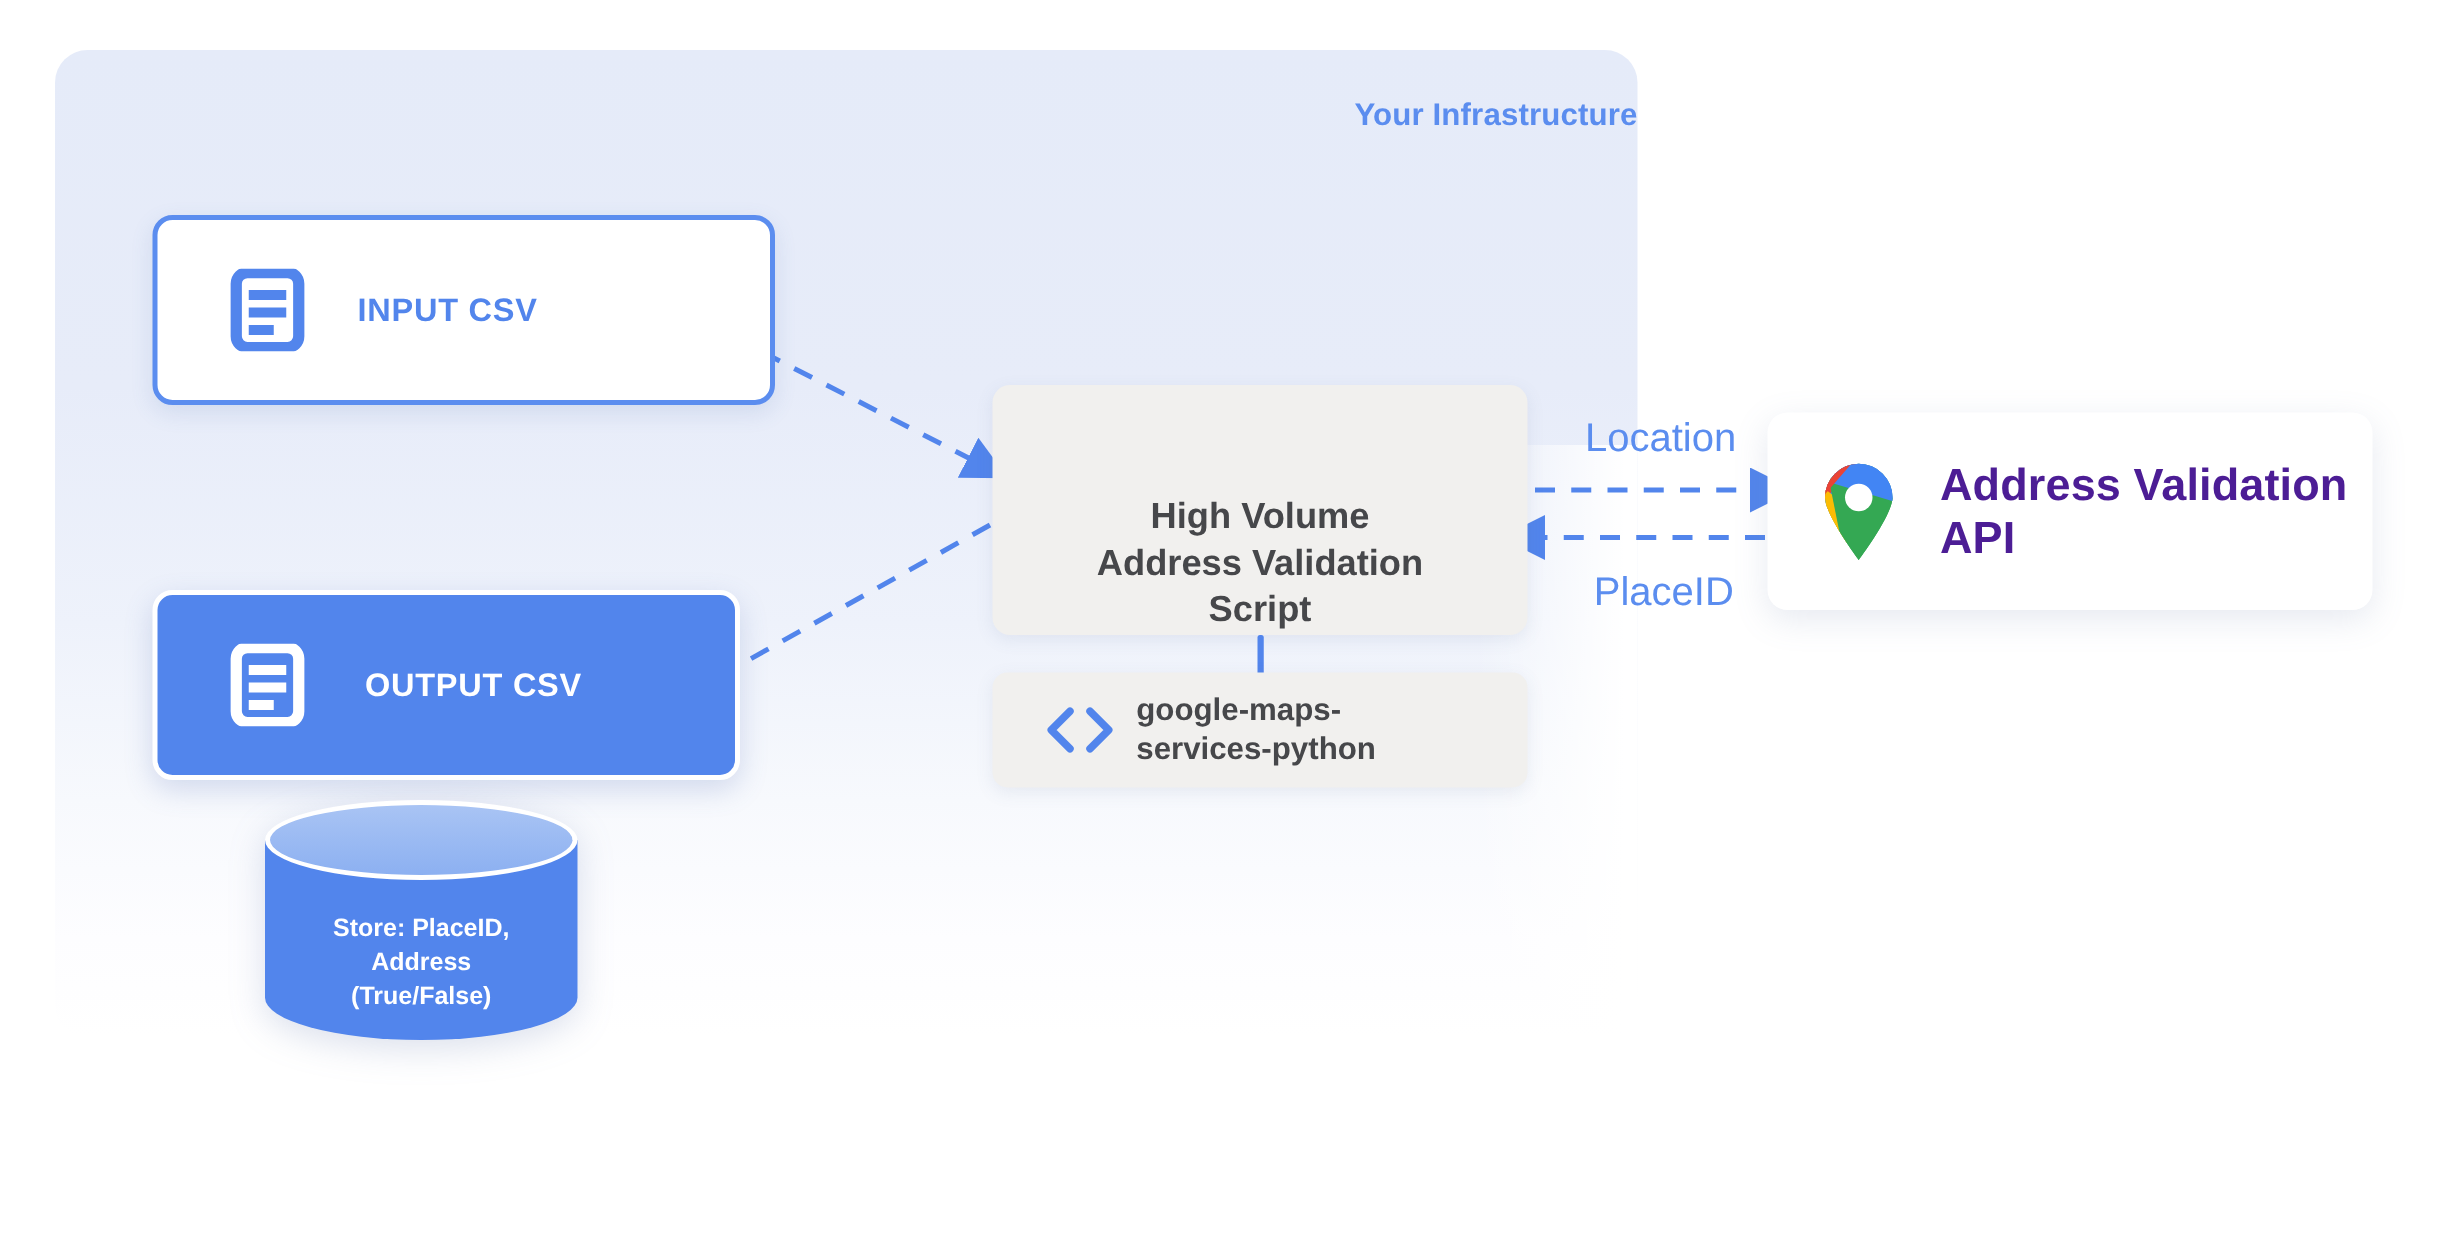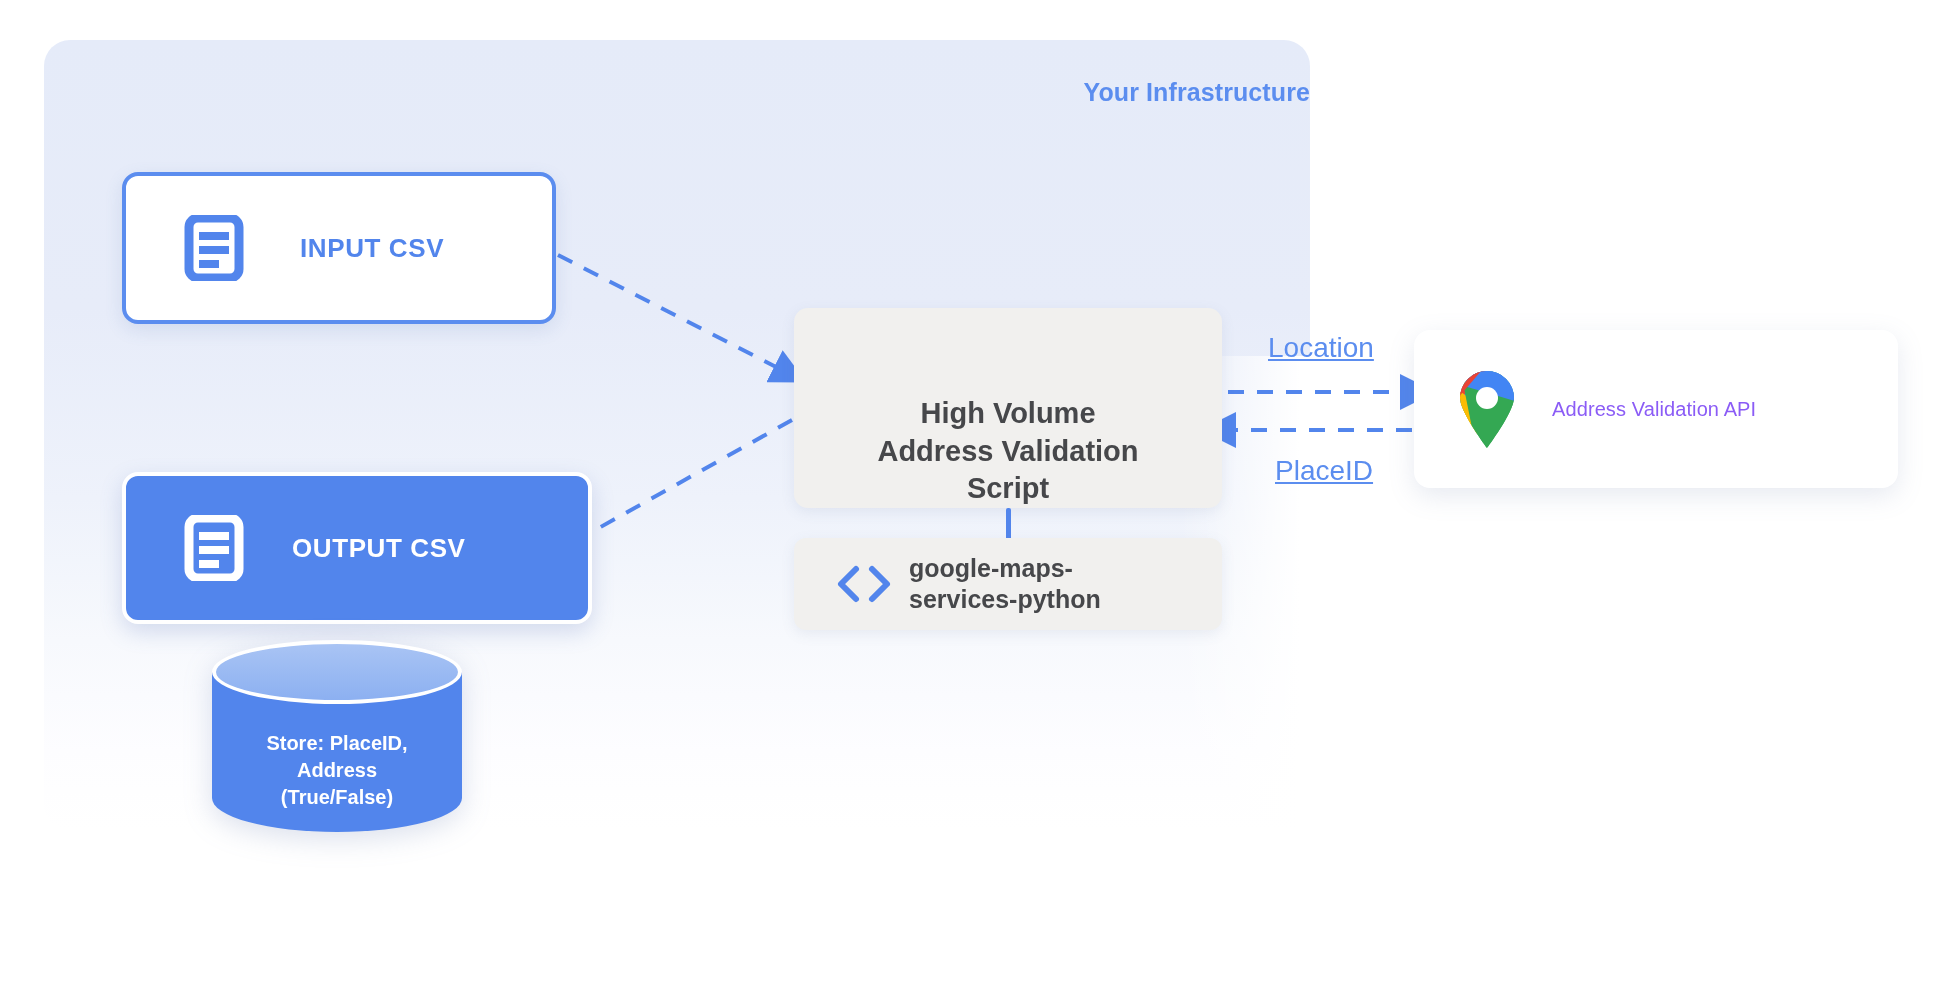--- a/index.html
+++ b/index.html
@@ -63,27 +63,27 @@
     position: absolute;
     box-sizing: border-box;
     display: flex;
     align-items: center;
     border-radius: 16px;
   }
 
   #input-csv-node {
     left: 122px;
     top: 172px;
-    width: 434px;
+    width: 498px;
     height: 152px;
     background: #ffffff;
     border: 4px solid #5b8def;
     box-shadow: 0 6px 18px rgba(80,110,180,0.14);
     padding-left: 58px;
-    gap: 50px;
+    gap: 36px;
   }
   #output-csv-node {
     left: 122px;
     top: 472px;
     width: 470px;
     height: 152px;
     background: #5285ec;
     border: 4px solid #ffffff;
     box-shadow: 0 8px 22px rgba(80,110,180,0.22);
     padding-left: 58px;
@@ -155,23 +155,23 @@
     top: 330px;
     width: 484px;
     height: 158px;
     background: #ffffff;
     border-radius: 16px;
     padding-left: 42px;
     gap: 34px;
     box-shadow: 0 8px 26px rgba(110,130,170,0.17);
   }
   #api-label {
-    font-size: 20px;
-    font-weight: normal;
-    color: #8b5cf6;
+    font-size: 36px;
+    font-weight: bold;
+    color: #4c1d95;
     letter-spacing: 0.1px;
   }
   .maps-pin { width: 62px; height: 78px; flex: 0 0 auto; }
 
   
   #database-node {
     position: absolute;
     left: 212px;
     top: 640px;
     width: 250px;
@@ -208,24 +208,23 @@
     font-weight: bold;
     color: #ffffff;
     line-height: 1.36;
     white-space: pre-line;
     margin-top: 12px;
   }
 
   
   .edge-label {
     position: absolute;
-    font-size: 28px;
+    font-size: 32px;
     color: #5b8def;
     white-space: nowrap;
-    text-decoration: underline;
   }
   #label-location { left: 1268px; top: 332px; }
   #label-placeid  { left: 1275px; top: 455px; }
 
   
   #edges {
     position: absolute;
     left: 0;
     top: 0;
     width: 1954px;

